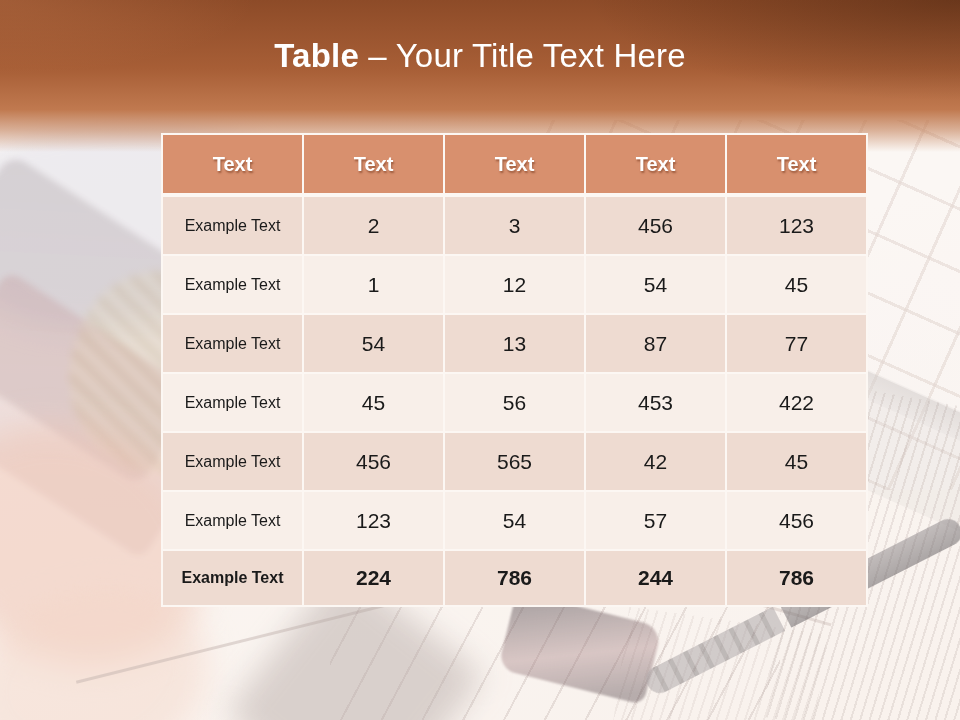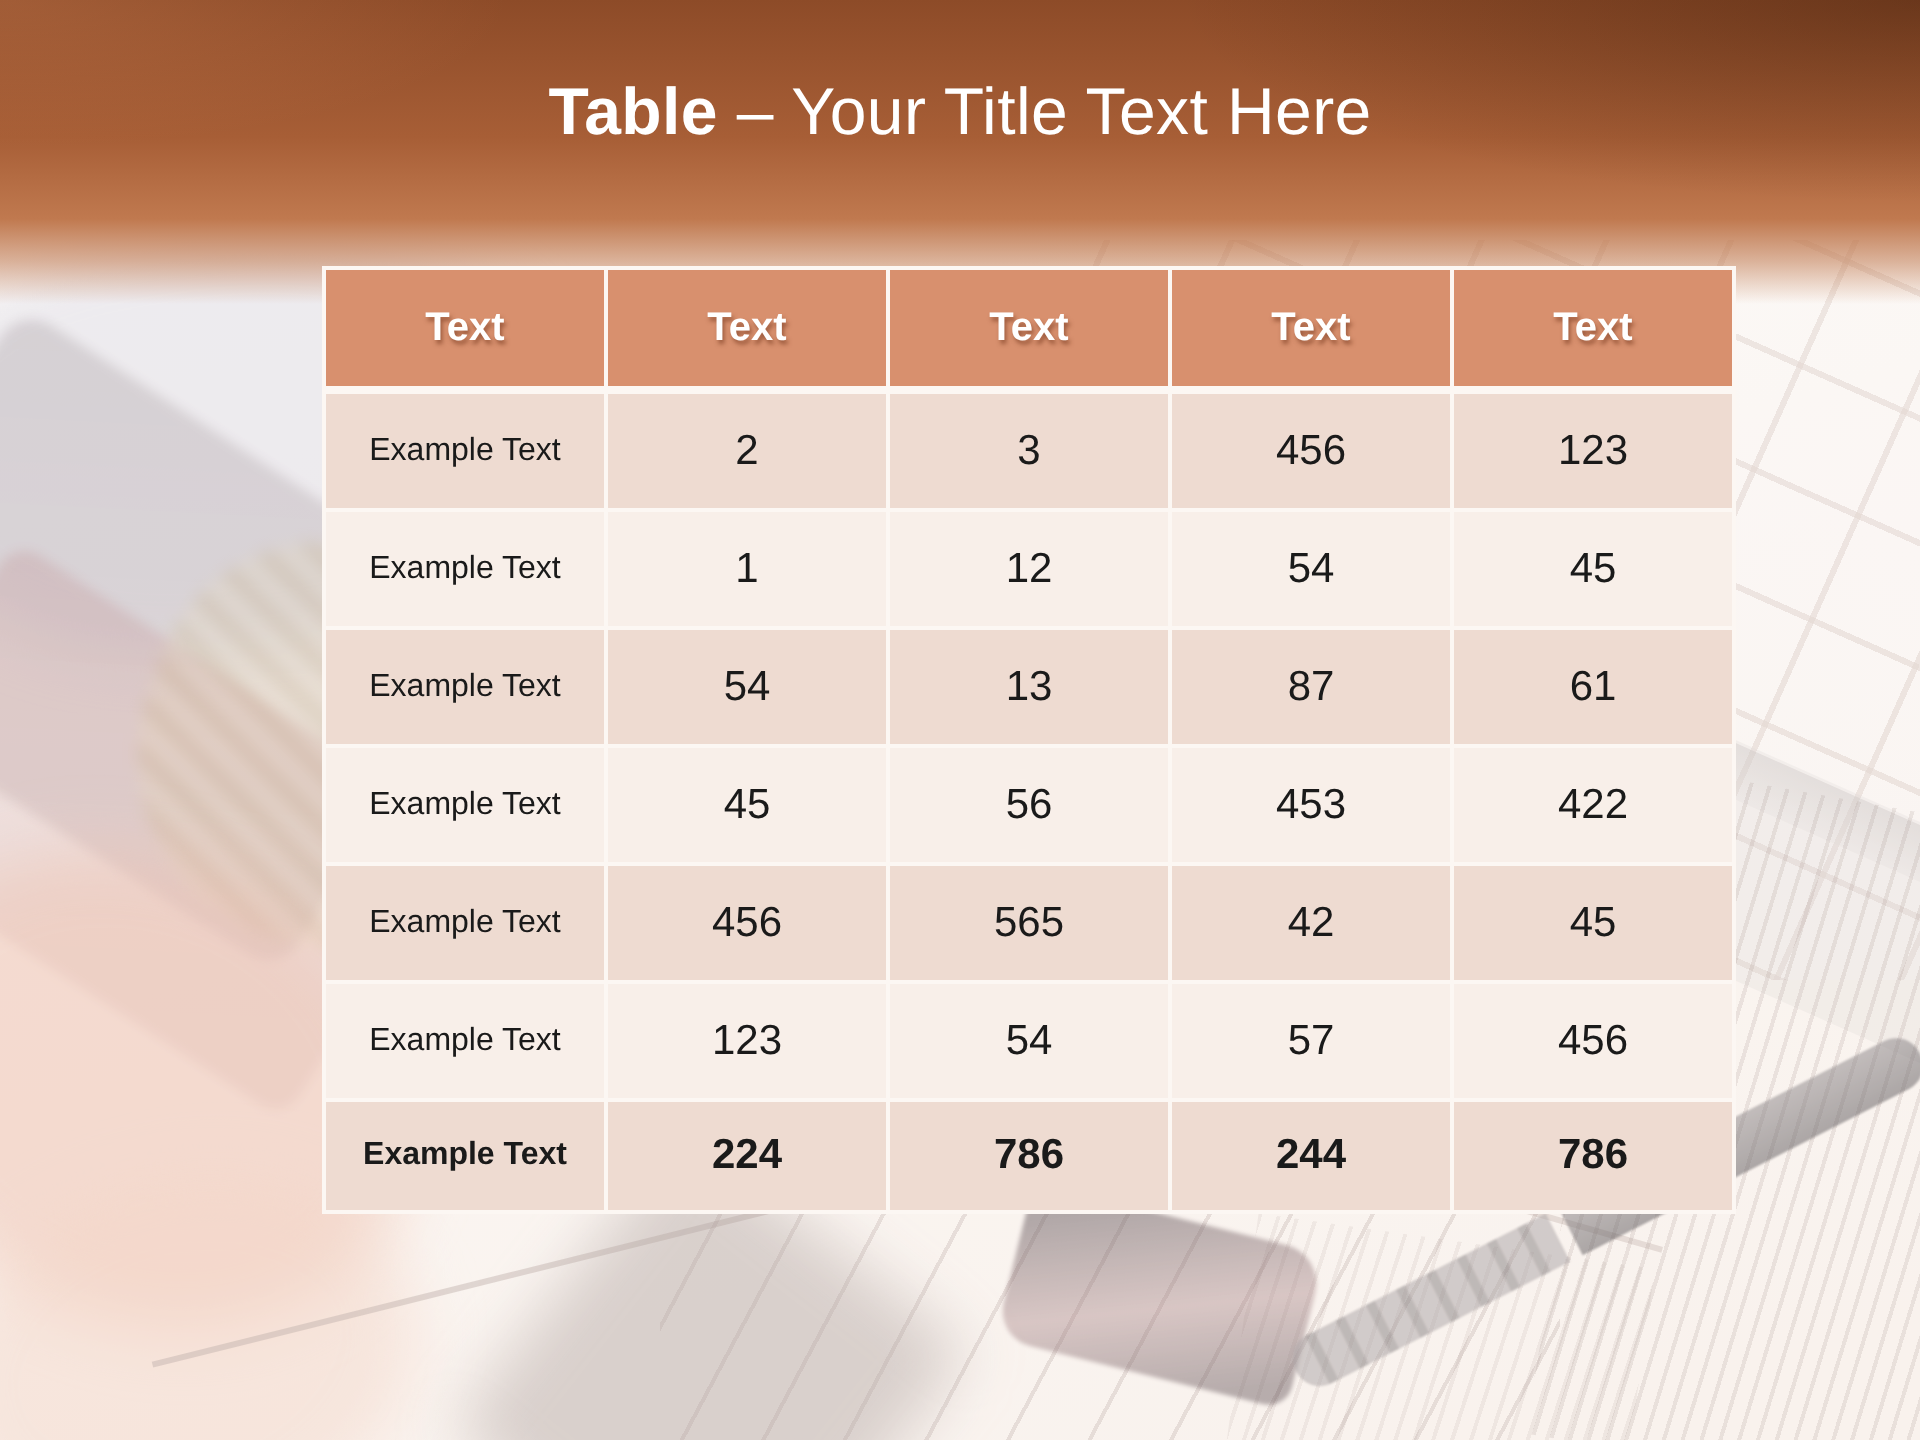--- a/index.html
+++ b/index.html
@@ -175,21 +175,21 @@
             <td>1</td>
             <td>12</td>
             <td>54</td>
             <td>45</td>
           </tr>
           <tr class="odd">
             <td class="label-cell">Example Text</td>
             <td>54</td>
             <td>13</td>
             <td>87</td>
-            <td>61</td>
+            <td>77</td>
           </tr>
           <tr class="even">
             <td class="label-cell">Example Text</td>
             <td>45</td>
             <td>56</td>
             <td>453</td>
             <td>422</td>
           </tr>
           <tr class="odd">
             <td class="label-cell">Example Text</td>

